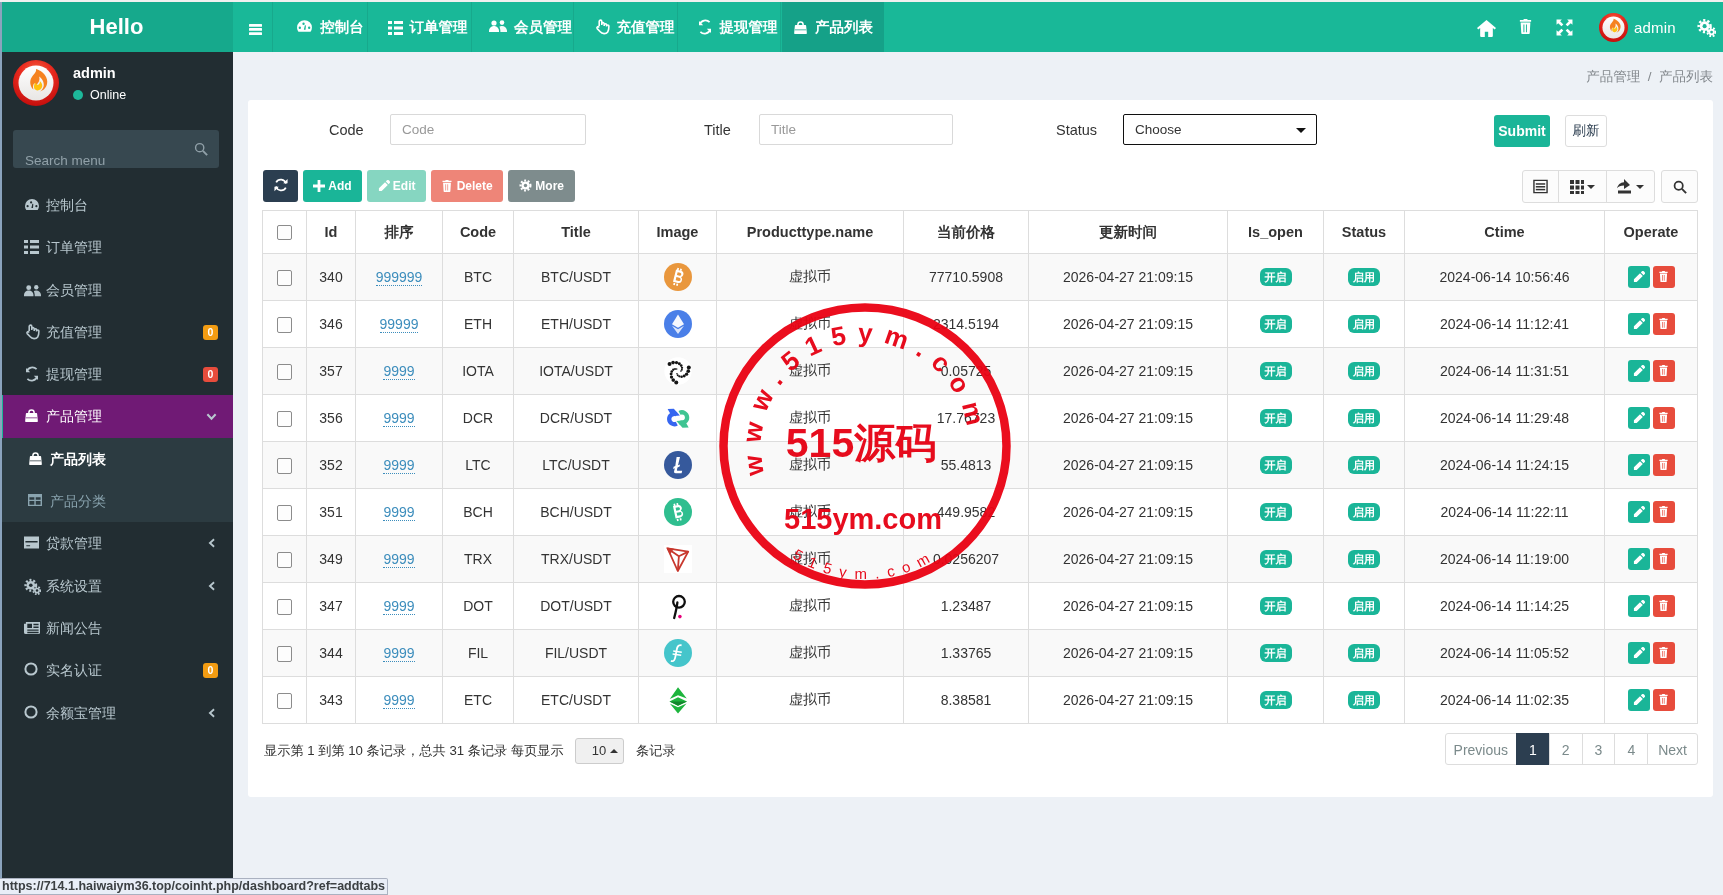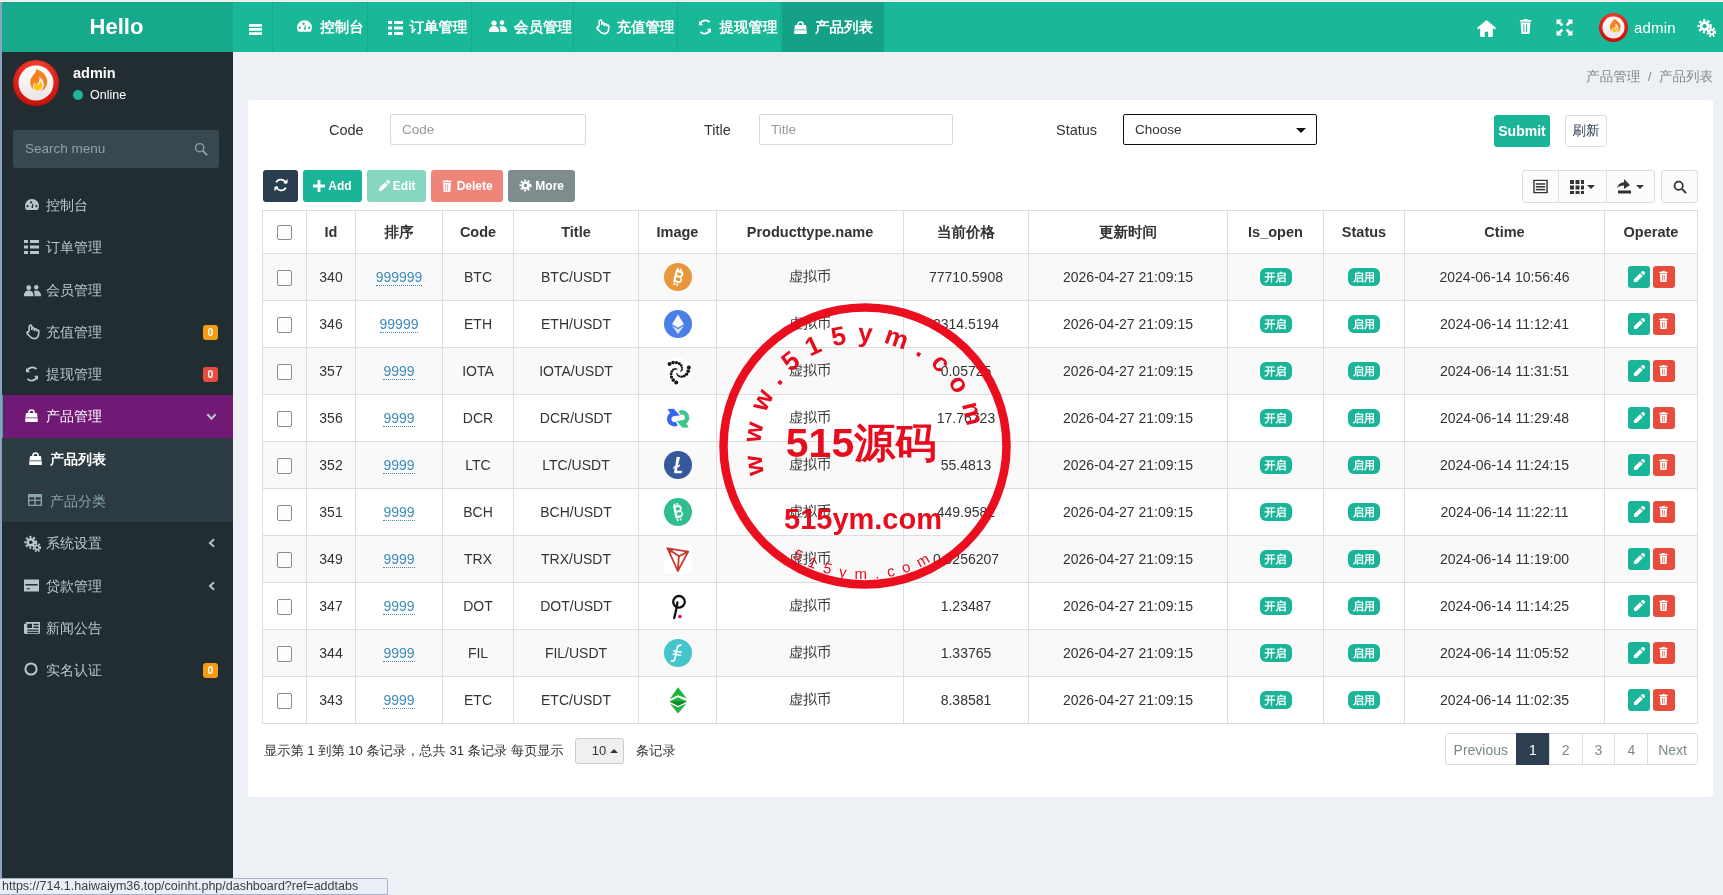--- a/index.html
+++ b/index.html
@@ -14,21 +14,21 @@
 .nav-item svg { vertical-align:-3px; margin-right:7px; }
 .nav-sep { position:absolute; top:0; width:1px; height:50px; background:rgba(0,0,0,0.08); }
 .nav-active { background:#15a188; }
 .nav-ricon { position:absolute; }
 .sidebar { position:absolute; left:0; top:52px; width:233px; height:843px; background:#222d32; z-index:5; }
 .user-avatar { position:absolute; left:13px; top:8px; width:46px; height:46px; }
 .user-name { position:absolute; left:73px; top:13px; color:#fff; font-weight:bold; font-size:14.5px; }
 .user-online { position:absolute; left:73px; top:36px; color:#fff; font-size:12.5px; }
 .dot { display:inline-block; width:10px; height:10px; border-radius:50%; background:#1db89a; margin-right:7px; vertical-align:-1px; }
 .searchbox { position:absolute; left:13px; top:78px; width:206px; height:38px; background:#374850; border-radius:3px; }
-.searchbox .ph { position:absolute; left:12px; top:11px; color:#90a0a8; font-size:13.5px; }
+.searchbox .ph { position:absolute; left:12px; top:23px; color:#90a0a8; font-size:13.5px; }
 .searchbox .sic { position:absolute; right:11px; top:12px; }
 .smenu { position:absolute; left:0; top:132px; width:233px; }
 .sitem { position:relative; height:42.3px; line-height:42.3px; color:#b8c7ce; font-size:14px; }
 .sitem .ic { position:absolute; left:24px; top:13px; }
 .sitem .lb { position:absolute; left:46px; }
 .sitem .badge { position:absolute; right:15px; top:14px; min-width:15px; height:15px; line-height:15px; border-radius:3px; color:#fff; font-size:10.5px; font-weight:bold; text-align:center; padding:0 4px; }
 .badge-o { background:#f39c12; }
 .badge-r { background:#e74c3c; }
 .sitem .chev { position:absolute; right:16px; }
 .sitem .ic svg, .sitem .chev svg, .searchbox .sic svg { display:block; }
@@ -72,21 +72,21 @@
 .op-del { background:#e74c3c; }
 .opbtn svg { position:absolute; left:5px; top:5px; }
 .pgleft { position:absolute; left:16px; top:638px; font-size:13.2px; color:#333; }
 .pgsize { display:inline-block; width:49px; height:26px; border:1px solid #ccc; border-radius:3px; background:#f0f0f0; text-align:center; line-height:24px; font-size:13px; color:#333; margin:0 8px;padding-left:10px; }
 .pgn { position:absolute; right:15px; top:633px; height:32px; }
 .pgn a { float:left; height:32px; line-height:32px; padding:0 12px; border:1px solid #ddd; margin-left:-1px; background:#fff; color:#7b8a8b; font-size:14px; }
 .pgn a.first { border-radius:3px 0 0 3px; margin-left:0; padding:0 8px; }
 .pgn a.last { border-radius:0 3px 3px 0; padding:0 10px; }
 .pgn a.on { background:#2c3e50; color:#fff; border-color:#2c3e50; }
 .wmark { position:absolute; left:715px; top:295px; z-index:50; }
-.statusbar { position:absolute; left:0; top:878px; width:388px; height:17px; background:#e9eef7; border:1px solid #aab1c0; border-left:none; font-size:12.5px; color:#3c4043; line-height:15px; padding-left:2px; z-index:80; white-space:nowrap; overflow:hidden; border-radius:0 2px 0 0; }
+.statusbar { position:absolute; left:0; top:878px; width:388px; height:17px; background:#e9eef7; border:1px solid #aab1c0; border-left:none; font-size:12.5px; color:#3c4043; line-height:15px; padding-left:2px; z-index:80; white-space:nowrap; overflow:hidden; border-radius:0 2px 0 0;font-weight:bold; }
 </style>
 </head>
 <body>
 <div class="topline"></div>
 <div class="logo">Hello</div>
 <div class="navbar">
     <div class="nav-item" style="left:16px;width:13px;"><svg width="13" height="11" viewBox="0 0 13 11">
         <rect x="0" y="0" width="13" height="2.7" rx="0.5" fill="#fff"></rect>
         <rect x="0" y="4.1" width="13" height="2.7" rx="0.5" fill="#fff"></rect>
         <rect x="0" y="8.2" width="13" height="2.7" rx="0.5" fill="#fff"></rect>
@@ -286,65 +286,78 @@
       <div class="sitem ssub ssub2">
         <span class="ic">
           <svg width="14" height="14" viewBox="0 0 15 13">
             <path fill="#8aa4af" d="M0 0h15v13H0zm1.5 3.5v2.6h5.3V3.5zm6.8 0v2.6h5.2V3.5zM1.5 7.6v3.9h5.3V7.6zm6.8 0v3.9h5.2V7.6z" fill-rule="evenodd"></path>
           </svg>
         </span>
         <span class="lb">产品分类</span>
       </div>
       <div class="sitem">
         <span class="ic">
+          <svg width="15" height="15" viewBox="0 0 16 13">
+            <path fill="#b8c7ce" d="M0 0h16v13H0zm1.5 4.8v1.8h13V4.8zm1 4.6v1.2h4V9.4z" fill-rule="evenodd"></path>
+          </svg>
+        </span>
+        <span class="lb">贷款管理</span>
+        <span class="chev" style="top:16px;">
+          <svg width="10" height="10" viewBox="0 0 12 12">
+            <path fill="none" stroke="#b8c7ce" stroke-width="2.2" d="M8.5 1.5L3.5 6l5 4.5"></path>
+          </svg>
+        </span>
+      </div>
+      <div class="sitem">
+        <span class="ic">
           <svg width="17" height="17" viewBox="0 0 18 17">
             <circle cx="7.2" cy="7.2" r="4.6" fill="#b8c7ce"></circle>
             <circle cx="7.2" cy="7.2" r="5.6" fill="none" stroke="#b8c7ce" stroke-width="2.4" stroke-dasharray="2.11 1.94"></circle>
             <circle cx="7.2" cy="7.2" r="1.93" fill="#222d32"></circle>
             <circle cx="13.8" cy="12.8" r="3.1" fill="#b8c7ce"></circle>
             <circle cx="13.8" cy="12.8" r="3.8999999999999995" fill="none" stroke="#b8c7ce" stroke-width="2.0" stroke-dasharray="1.67 1.55"></circle>
             <circle cx="13.8" cy="12.8" r="1.30" fill="#222d32"></circle>
           </svg>
         </span>
         <span class="lb">系统设置</span>
         <span class="chev" style="top:16px;">
           <svg width="10" height="10" viewBox="0 0 12 12">
             <path fill="none" stroke="#b8c7ce" stroke-width="2.2" d="M8.5 1.5L3.5 6l5 4.5"></path>
           </svg>
         </span>
       </div>
       <div class="sitem">
         <span class="ic">
-          <svg width="15" height="15" viewBox="0 0 16 13">
-            <path fill="#b8c7ce" d="M0 0h16v13H0zm1.5 4.8v1.8h13V4.8zm1 4.6v1.2h4V9.4z" fill-rule="evenodd"></path>
-          </svg>
-        </span>
-        <span class="lb">贷款管理</span>
+          <svg width="16" height="16" viewBox="0 0 17 13">
+            <path fill="#b8c7ce" d="M2 0h15v11.5A1.5 1.5 0 0 1 15.5 13H1.8A1.8 1.8 0 0 1 0 11.2V2h2zm1.5 2v4.5h5V2zm6.5 0v1.5h5.5V2zm0 3v1.5h5.5V5zM3.5 8v1.5h12V8zm0 2.5V12h12v-1.5z"></path>
+          </svg>
+        </span>
+        <span class="lb">新闻公告</span>
+      </div>
+      <div class="sitem">
+        <span class="ic">
+          <svg width="14" height="14" viewBox="0 0 14 14">
+            <circle cx="7" cy="7" r="5.6" fill="none" stroke="#b8c7ce" stroke-width="2"></circle>
+          </svg>
+        </span>
+        <span class="lb">实名认证</span>
+        <span class="badge badge-o">0</span>
+      </div>
+      <div class="sitem">
+        <span class="ic">
+          <svg width="14" height="14" viewBox="0 0 14 14">
+            <circle cx="7" cy="7" r="5.6" fill="none" stroke="#b8c7ce" stroke-width="2"></circle>
+          </svg>
+        </span>
+        <span class="lb">余额宝管理</span>
         <span class="chev" style="top:16px;">
           <svg width="10" height="10" viewBox="0 0 12 12">
             <path fill="none" stroke="#b8c7ce" stroke-width="2.2" d="M8.5 1.5L3.5 6l5 4.5"></path>
           </svg>
         </span>
-      </div>
-      <div class="sitem">
-        <span class="ic">
-          <svg width="16" height="16" viewBox="0 0 17 13">
-            <path fill="#b8c7ce" d="M2 0h15v11.5A1.5 1.5 0 0 1 15.5 13H1.8A1.8 1.8 0 0 1 0 11.2V2h2zm1.5 2v4.5h5V2zm6.5 0v1.5h5.5V2zm0 3v1.5h5.5V5zM3.5 8v1.5h12V8zm0 2.5V12h12v-1.5z"></path>
-          </svg>
-        </span>
-        <span class="lb">新闻公告</span>
-      </div>
-      <div class="sitem">
-        <span class="ic">
-          <svg width="14" height="14" viewBox="0 0 14 14">
-            <circle cx="7" cy="7" r="5.6" fill="none" stroke="#b8c7ce" stroke-width="2"></circle>
-          </svg>
-        </span>
-        <span class="lb">实名认证</span>
-        <span class="badge badge-o">0</span>
       </div>
     </div>
 </div>
 <div class="content">
 <div class="bc-left"><svg width="14" height="14" viewBox="0 0 16 16">
         <path fill="#5e6977" d="M8 2a7 7 0 0 0-7 7c0 1.5.5 2.9 1.3 4h11.4A6.97 6.97 0 0 0 15 9a7 7 0 0 0-7-7zm-4.4 8.3a1.1 1.1 0 1 1 0-2.2 1.1 1.1 0 0 1 0 2.2zM6 5.4a1.1 1.1 0 1 1 2.2 0A1.1 1.1 0 0 1 6 5.4zm3 5.6H7.4l.9-3.9c.1-.5.9-.4 1 .1L9 11zm3.4-.7a1.1 1.1 0 1 1 0-2.2 1.1 1.1 0 0 1 0 2.2z"></path>
       </svg>Dashboard</div>
 <div class="bc-right">产品管理&nbsp;&nbsp;/&nbsp;&nbsp;产品列表</div>
 <div class="panel">
 

